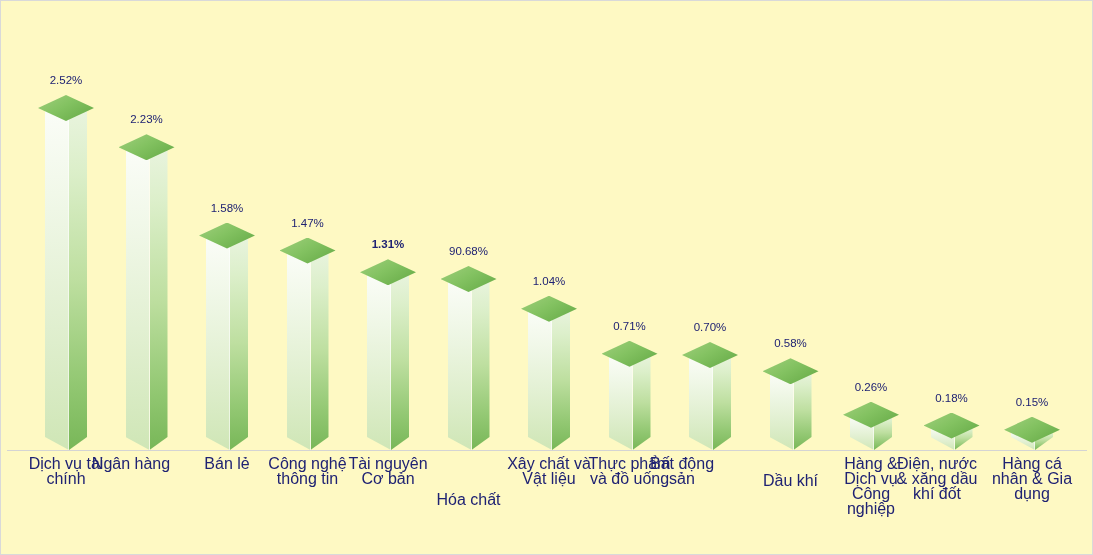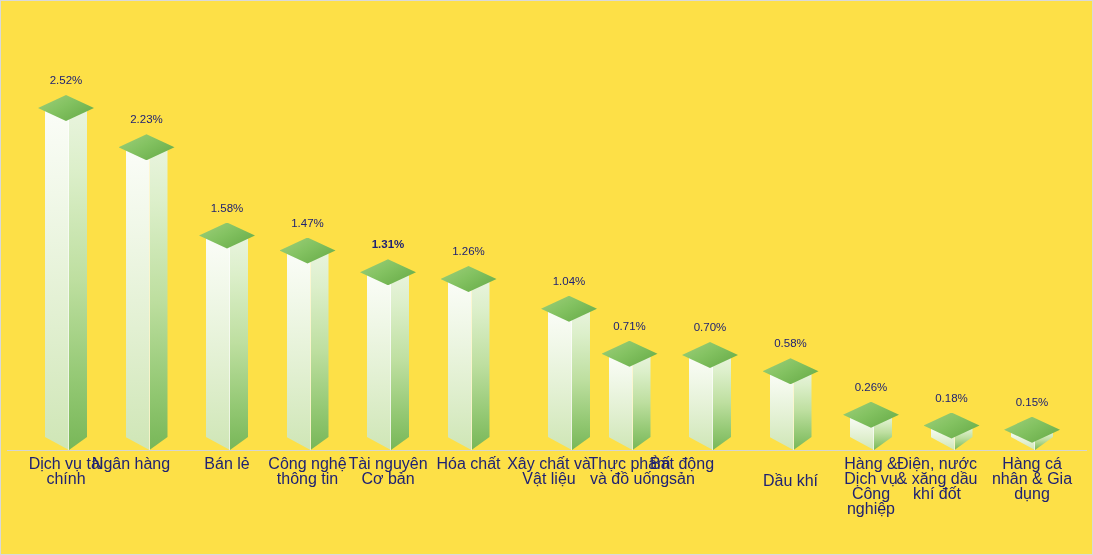--- a/index.html
+++ b/index.html
@@ -9,21 +9,21 @@
     background: #ffffff;
   }
   body {
     font-family: "Liberation Sans", sans-serif;
   }
 
   #chart-canvas {
     position: relative;
     width: 1093px;
     height: 555px;
-    background: #fde047;
+    background: #fef9c3;
     box-sizing: border-box;
     border-top: 1px solid #d9d9d9;
     border-left: 1px solid #d9d9d9;
     border-right: 1px solid #d9d9d9;
     border-bottom: 1px solid #d9d9d9;
     overflow: hidden;
   }
 
   
   #plot-area {
@@ -181,23 +181,23 @@
         </div>
         <div class="bar-value" style="top: 237.214px; font-weight: bold;">1.31%</div>
       </div>
       <div class="bar-group" style="left: 439.5px; bottom: 1px; position: absolute; top: 0px; height: 449px;">
         <div class="bar-3d" style="height: 171px;">
           <div class="bar-face-left"></div>
           <div class="bar-face-right"></div>
           <div class="bar-edge"></div>
           <div class="bar-top"></div>
         </div>
-        <div class="bar-value" style="top: 244px;">1.26%</div>
-      </div>
-      <div class="bar-group" style="left: 540px; bottom: 1px; position: absolute; top: 0px; height: 449px;">
+        <div class="bar-value" style="top: 244px;">90.68%</div>
+      </div>
+      <div class="bar-group" style="left: 520px; bottom: 1px; position: absolute; top: 0px; height: 449px;">
         <div class="bar-3d" style="height: 141.143px;">
           <div class="bar-face-left"></div>
           <div class="bar-face-right"></div>
           <div class="bar-edge"></div>
           <div class="bar-top"></div>
         </div>
         <div class="bar-value" style="top: 273.857px;">1.04%</div>
       </div>
       <div class="bar-group" style="left: 600.5px; bottom: 10px; position: absolute; top: 0px; height: 449px;">
         <div class="bar-3d" style="height: 96.3571px;">
@@ -253,21 +253,21 @@
         </div>
         <div class="bar-value" style="top: 394.643px;">0.15%</div>
       </div>
     </div>
   <div id="labels-layer">
       <div class="cat-label" style="left: 22px;">Dịch vụ tài chính</div>
       <div class="cat-label" style="left: 87px;">Ngân hàng</div>
       <div class="cat-label" style="left: 183px;">Bán lẻ</div>
       <div class="cat-label" style="left: 263.5px;">Công nghệ thông tin</div>
       <div class="cat-label" style="left: 344px;">Tài nguyên Cơ bản</div>
-      <div class="cat-label" style="left: 424.5px;">Hóa chất</div>
+      <div class="cat-label" style="left: 424.5px; margin-top: 36px;">Hóa chất</div>
       <div class="cat-label" style="left: 505px;">Xây chất và Vật liệu</div>
       <div class="cat-label" style="left: 585.5px;">Thực phẩm và đồ uống</div>
       <div class="cat-label" style="left: 638px;">Bất động sản</div>
       <div class="cat-label" style="left: 746.5px; margin-top: 17px;">Dầu khí</div>
       <div class="cat-label" style="left: 827px;">Hàng &amp; Dịch vụ Công nghiệp</div>
       <div class="cat-label" style="left: 893px;">Điện, nước &amp; xăng dầu khí đốt</div>
       <div class="cat-label" style="left: 988px;">Hàng cá nhân &amp; Gia dụng</div>
     </div>
 
 </div>

